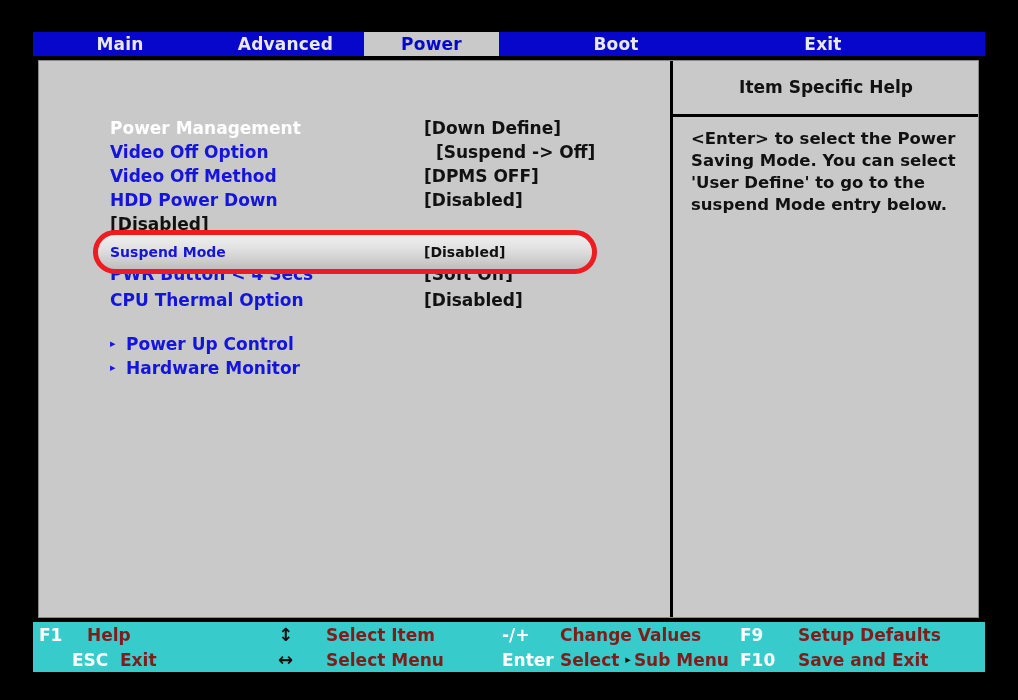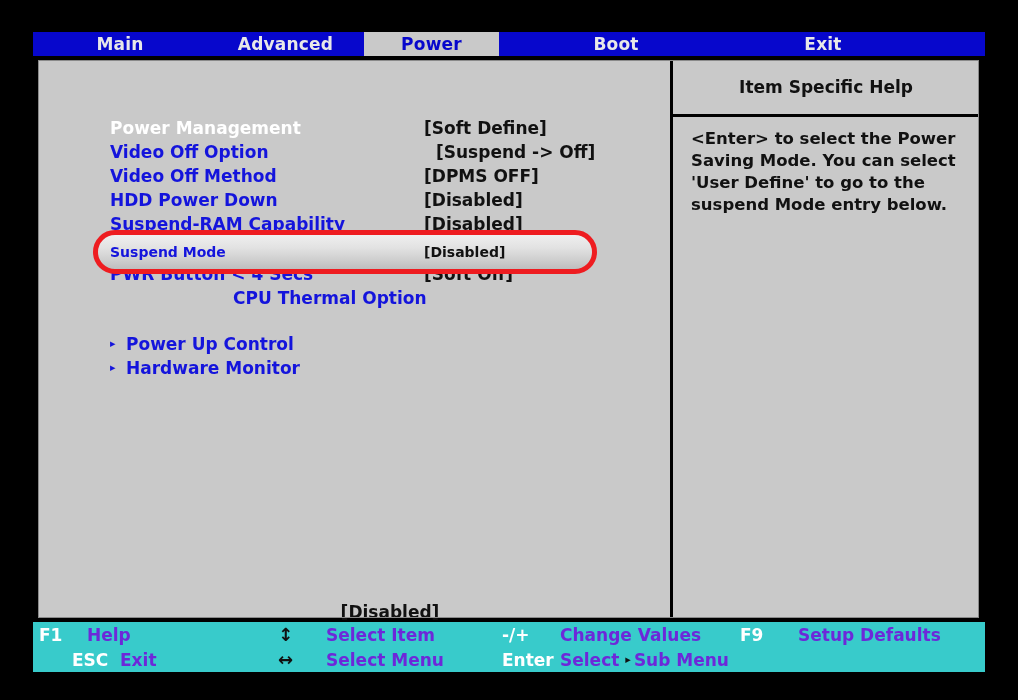--- a/index.html
+++ b/index.html
@@ -216,21 +216,21 @@
     display: flex;
     align-items: center;
     font-size: 17px;
     font-weight: bold;
     white-space: nowrap;
   }
   .skey {
     color: #FFFFFF;
   }
   .stext {
-    color: #6d28d9;
+    color: #7f1d1d;
   }
   .sglyph {
     color: #111111;
     font-size: 18px;
   }
   .subtri {
     color: #111111;
     font-size: 11px;
     padding: 0 3px 0 6px;
   }
@@ -259,49 +259,48 @@
   </div>
 
   <div id="frame">
 
     <div id="vdivider"></div>
 
     <div id="settings">
 
       <div class="row" style="top:56px;">
         <span class="lbl white">Power Management</span>
-        <span class="val">[Soft Define]</span>
+        <span class="val">[Down Define]</span>
       </div>
 
       <div class="row" style="top:80px;gap:12px;">
         <span class="lbl">Video Off Option</span>
         <span class="val">[Suspend -&gt; Off]</span>
       </div>
 
       <div class="row" style="top:104px;">
         <span class="lbl">Video Off Method</span>
         <span class="val">[DPMS OFF]</span>
       </div>
 
       <div class="row" style="top:128px;">
         <span class="lbl">HDD Power Down</span>
         <span class="val">[Disabled]</span>
       </div>
 
       <div class="row" style="top:152px;">
-        <span class="lbl">Suspend-RAM Capability</span>
         <span class="val">[Disabled]</span>
       </div>
 
       <div class="row" style="top:202px;">
         <span class="lbl">PWR Button &lt; 4 Secs</span>
         <span class="val">[Soft Off]</span>
       </div>
 
-      <div class="row" style="top:228px;flex-direction:column;">
+      <div class="row" style="top:228px;">
         <span class="lbl">CPU Thermal Option</span>
         <span class="val">[Disabled]</span>
       </div>
 
       <div class="row sub" style="top:272px;">
         <span class="bullet">▸</span>
         <span class="lbl">Power Up Control</span>
       </div>
 
       <div class="row sub" style="top:296px;">
@@ -360,16 +359,20 @@
       <span class="stext">Select</span>
       <span class="subtri">▸</span>
       <span class="stext">Sub Menu</span>
     </div>
 
     <div class="sline" style="left:707px; top:0px;">
       <span class="skey" style="width:58px;">F9</span>
       <span class="stext">Setup Defaults</span>
     </div>
 
+    <div class="sline" style="left:707px; top:25px;">
+      <span class="skey" style="width:58px;">F10</span>
+      <span class="stext">Save and Exit</span>
+    </div>
 
   </div>
 
 </div>
 
 </body></html>

